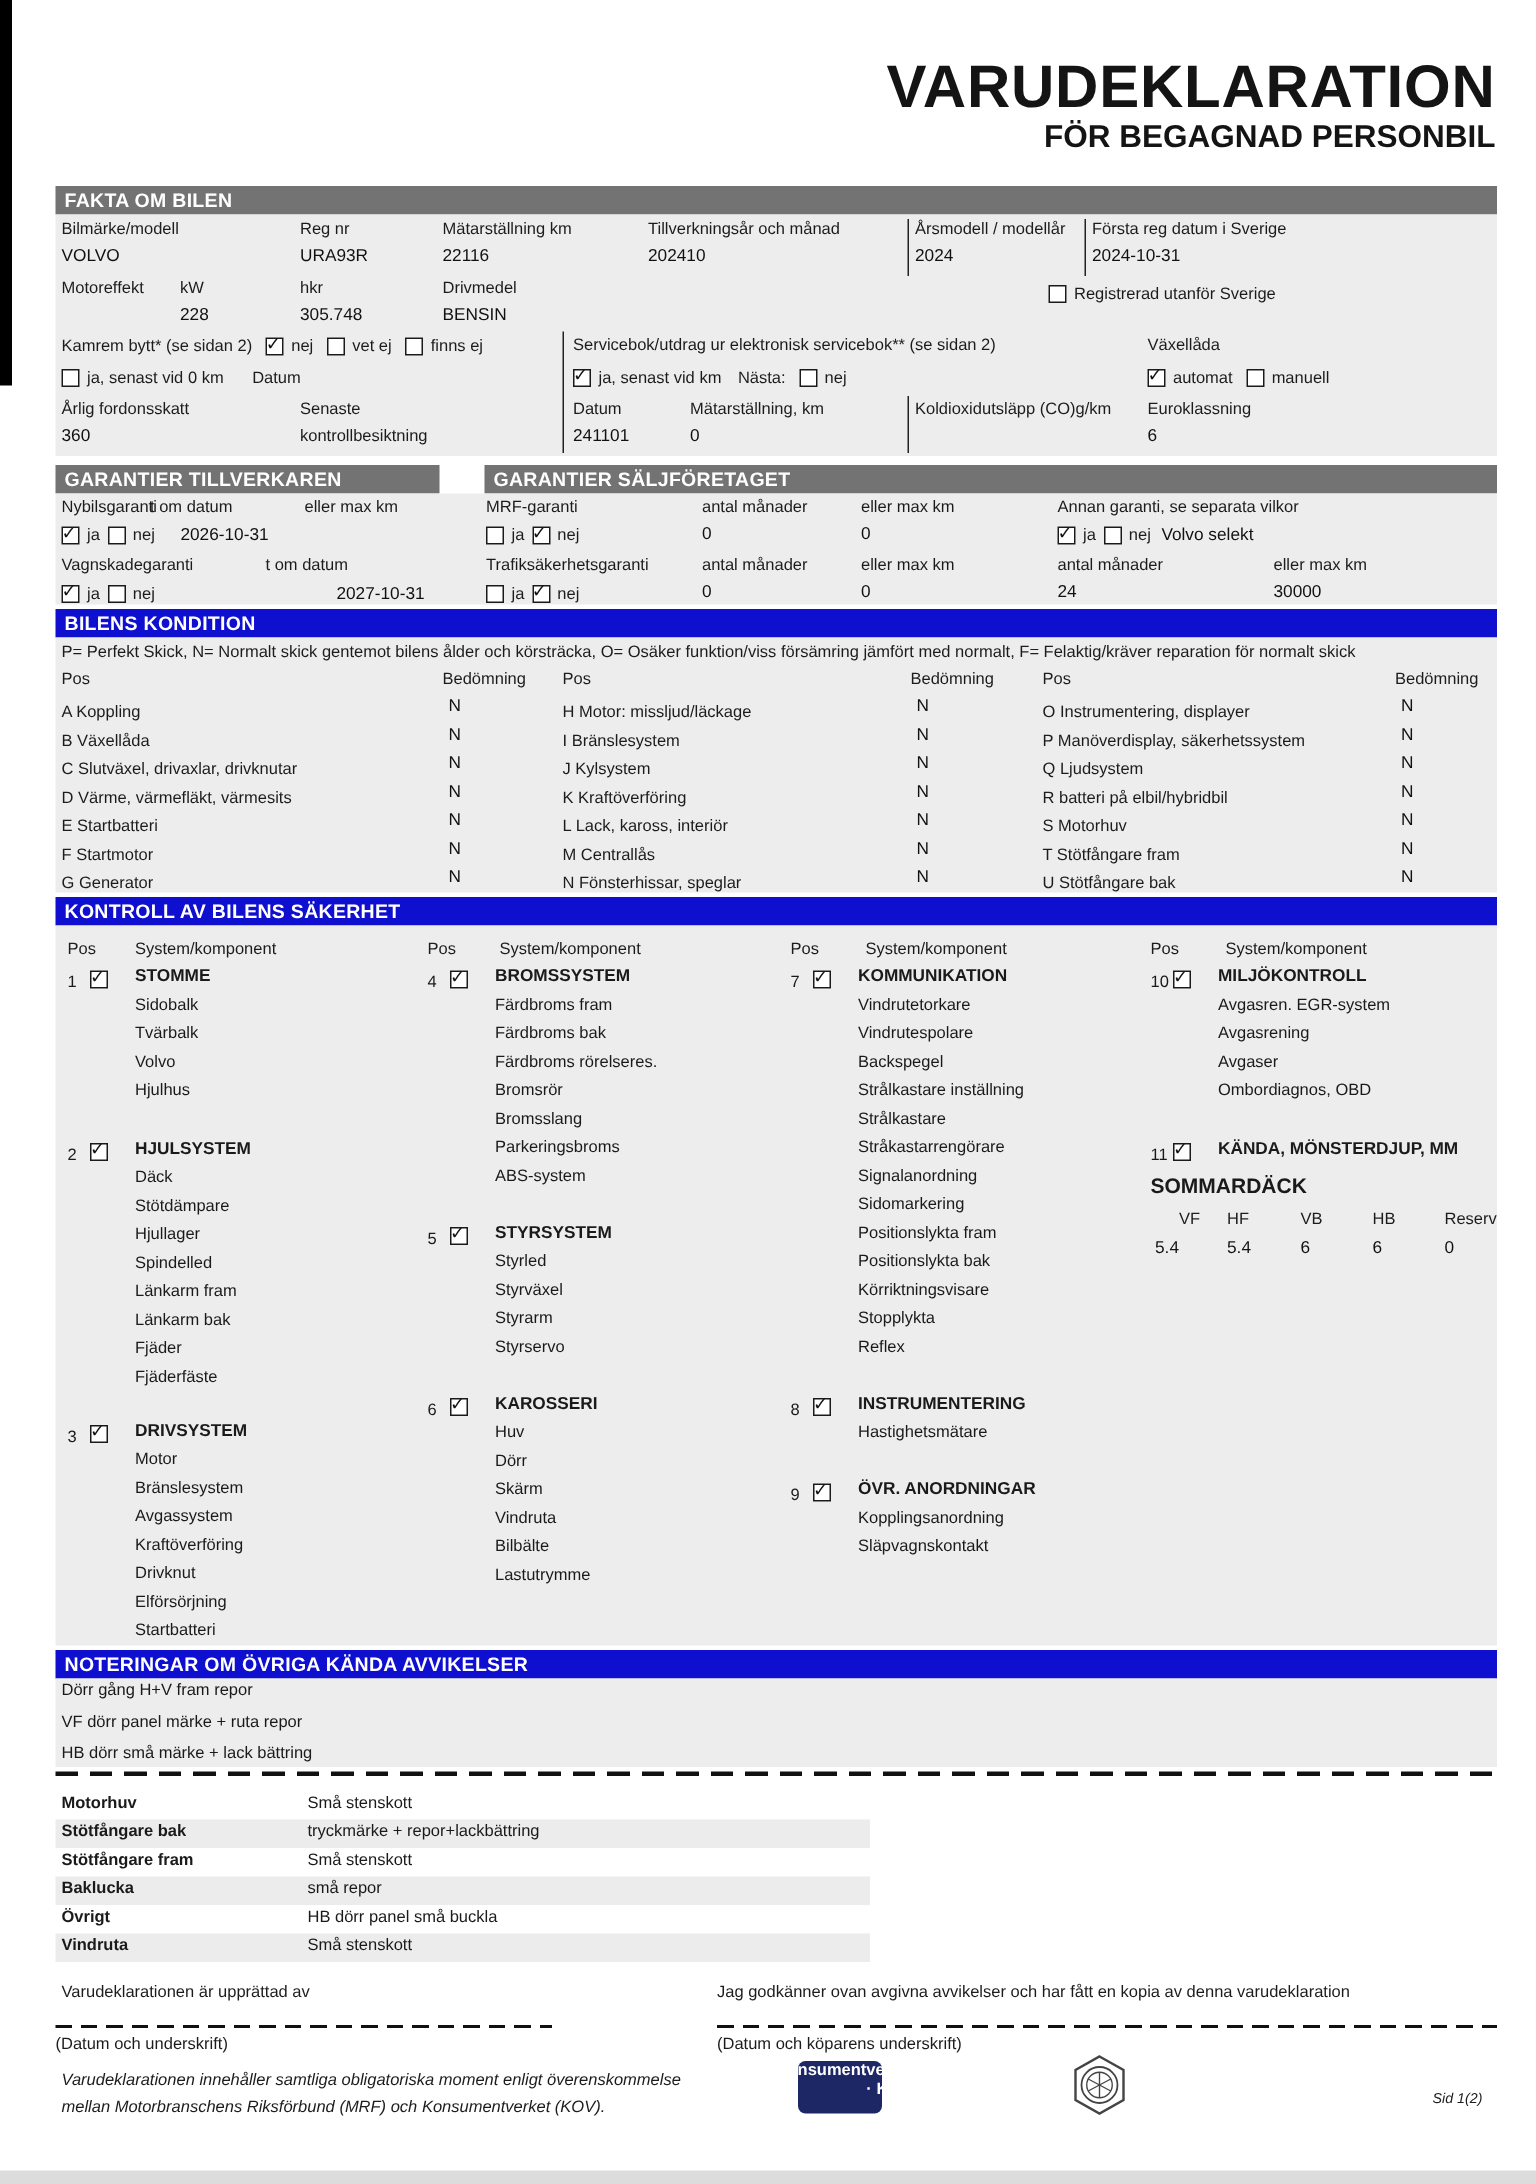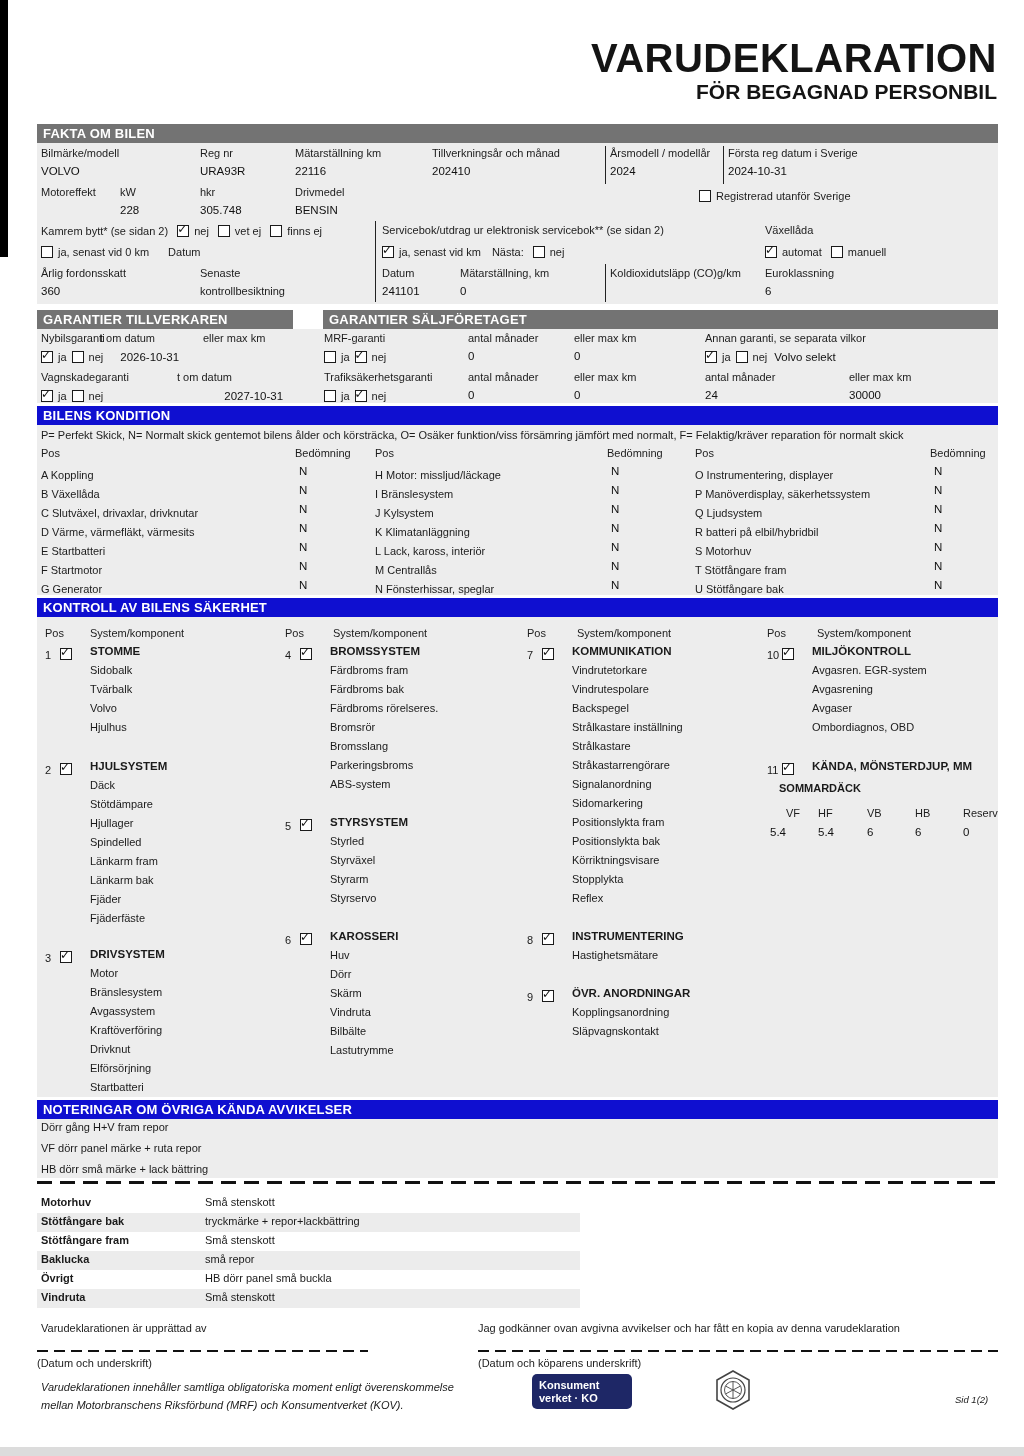--- a/index.html
+++ b/index.html
@@ -21,37 +21,37 @@
       font-weight:bold;color:#111;}
   .cbrow{display:flex;align-items:center;gap:5px;height:13px;}
   .cbrow .cb{margin-left:4px;}
   .krow{position:relative;height:19px;}
   .krow .kv{position:absolute;top:0;}
   .sblock{width:234px;}
   .srow{position:relative;height:19px;}
   .posnum{display:inline-block;min-width:15px;font-size:11px;}
   .gtitle{position:absolute;left:45px;top:0;font-weight:bold;font-size:11.5px;white-space:nowrap;}
   .sitem{padding-left:45px;height:19px;font-size:11px;white-space:nowrap;}
-  .ssub{height:19px;margin-top:3px;font-size:11px;font-weight:bold;margin-left:12px;}
+  .ssub{height:19px;margin-top:3px;font-size:14px;font-weight:bold;}
   .tyrehead{margin-top:6px;}
   .titleblock{position:absolute;right:27px;top:36px;text-align:right;}
   .title1{font-size:40px;font-weight:600;letter-spacing:.5px;line-height:44px;color:#141414;}
   .title2{font-size:21px;font-weight:bold;line-height:24px;color:#141414;}
   .dash{position:absolute;height:2px;
         background:repeating-linear-gradient(90deg,#111 0,#111 11px,transparent 11px,transparent 17px);}
   .dashthick{position:absolute;height:3px;
         background:repeating-linear-gradient(90deg,#111 0,#111 15px,transparent 15px,transparent 23px);}
   .drow{position:relative;height:19px;}
   .drow.striped{background:#ececec;}
   .drow .dpart{position:absolute;left:4px;top:2px;font-size:11px;font-weight:bold;white-space:nowrap;}
   .drow .dnote{position:absolute;left:168px;top:2px;font-size:11px;white-space:nowrap;}
   .noteline{height:21px;font-size:11px;white-space:nowrap;}
-  .kologo{position:absolute;left:532px;top:1374px;width:100px;height:35px;background:#1e2766;
+  .kologo{position:absolute;left:532px;top:1374px;width:56px;height:35px;background:#1e2766;
           border-radius:5px;color:#fff;font-size:11px;font-weight:bold;line-height:13px;
-          display:flex;flex-direction:column;justify-content:center;padding-left:7px;box-sizing:border-box;}
+          display:flex;flex-direction:row;justify-content:center;padding-left:7px;box-sizing:border-box;}
   .item12{position:absolute;left:308px;top:1058px;display:flex;gap:5px;align-items:flex-start;}
   .item12 .txt{width:662px;font-size:11px;line-height:16.5px;white-space:normal;}
 </style>
 </head>
 <body>
 
 <div id="page">
 
   <div class="abs" style="left:0;top:0;width:8px;height:257px;background:#000;"></div>
 
@@ -286,21 +286,21 @@
       <div class="krow"><span class="lbl">C Slutväxel, drivaxlar, drivknutar</span><span class="val kv" style="left: 258px;">N</span></div>
       <div class="krow"><span class="lbl">D Värme, värmefläkt, värmesits</span><span class="val kv" style="left: 258px;">N</span></div>
       <div class="krow"><span class="lbl">E Startbatteri</span><span class="val kv" style="left: 258px;">N</span></div>
       <div class="krow"><span class="lbl">F Startmotor</span><span class="val kv" style="left: 258px;">N</span></div>
       <div class="krow"><span class="lbl">G Generator</span><span class="val kv" style="left: 258px;">N</span></div>
     </div>
     <div class="abs" style="left: 375px; top: 465px; width: 330px;">
       <div class="krow"><span class="lbl">H Motor: missljud/läckage</span><span class="val kv" style="left: 236px;">N</span></div>
       <div class="krow"><span class="lbl">I Bränslesystem</span><span class="val kv" style="left: 236px;">N</span></div>
       <div class="krow"><span class="lbl">J Kylsystem</span><span class="val kv" style="left: 236px;">N</span></div>
-      <div class="krow"><span class="lbl">K Klimatanläggning</span><span class="val kv" style="left: 236px;">N</span></div>
+      <div class="krow"><span class="lbl">K Kraftöverföring</span><span class="val kv" style="left: 236px;">N</span></div>
       <div class="krow"><span class="lbl">L Lack, kaross, interiör</span><span class="val kv" style="left: 236px;">N</span></div>
       <div class="krow"><span class="lbl">M Centrallås</span><span class="val kv" style="left: 236px;">N</span></div>
       <div class="krow"><span class="lbl">N Fönsterhissar, speglar</span><span class="val kv" style="left: 236px;">N</span></div>
     </div>
     <div class="abs" style="left: 695px; top: 465px; width: 330px;">
       <div class="krow"><span class="lbl">O Instrumentering, displayer</span><span class="val kv" style="left: 239px;">N</span></div>
       <div class="krow"><span class="lbl">P Manöverdisplay, säkerhetssystem</span><span class="val kv" style="left: 239px;">N</span></div>
       <div class="krow"><span class="lbl">Q Ljudsystem</span><span class="val kv" style="left: 239px;">N</span></div>
       <div class="krow"><span class="lbl">R batteri på elbil/hybridbil</span><span class="val kv" style="left: 239px;">N</span></div>
       <div class="krow"><span class="lbl">S Motorhuv</span><span class="val kv" style="left: 239px;">N</span></div>

